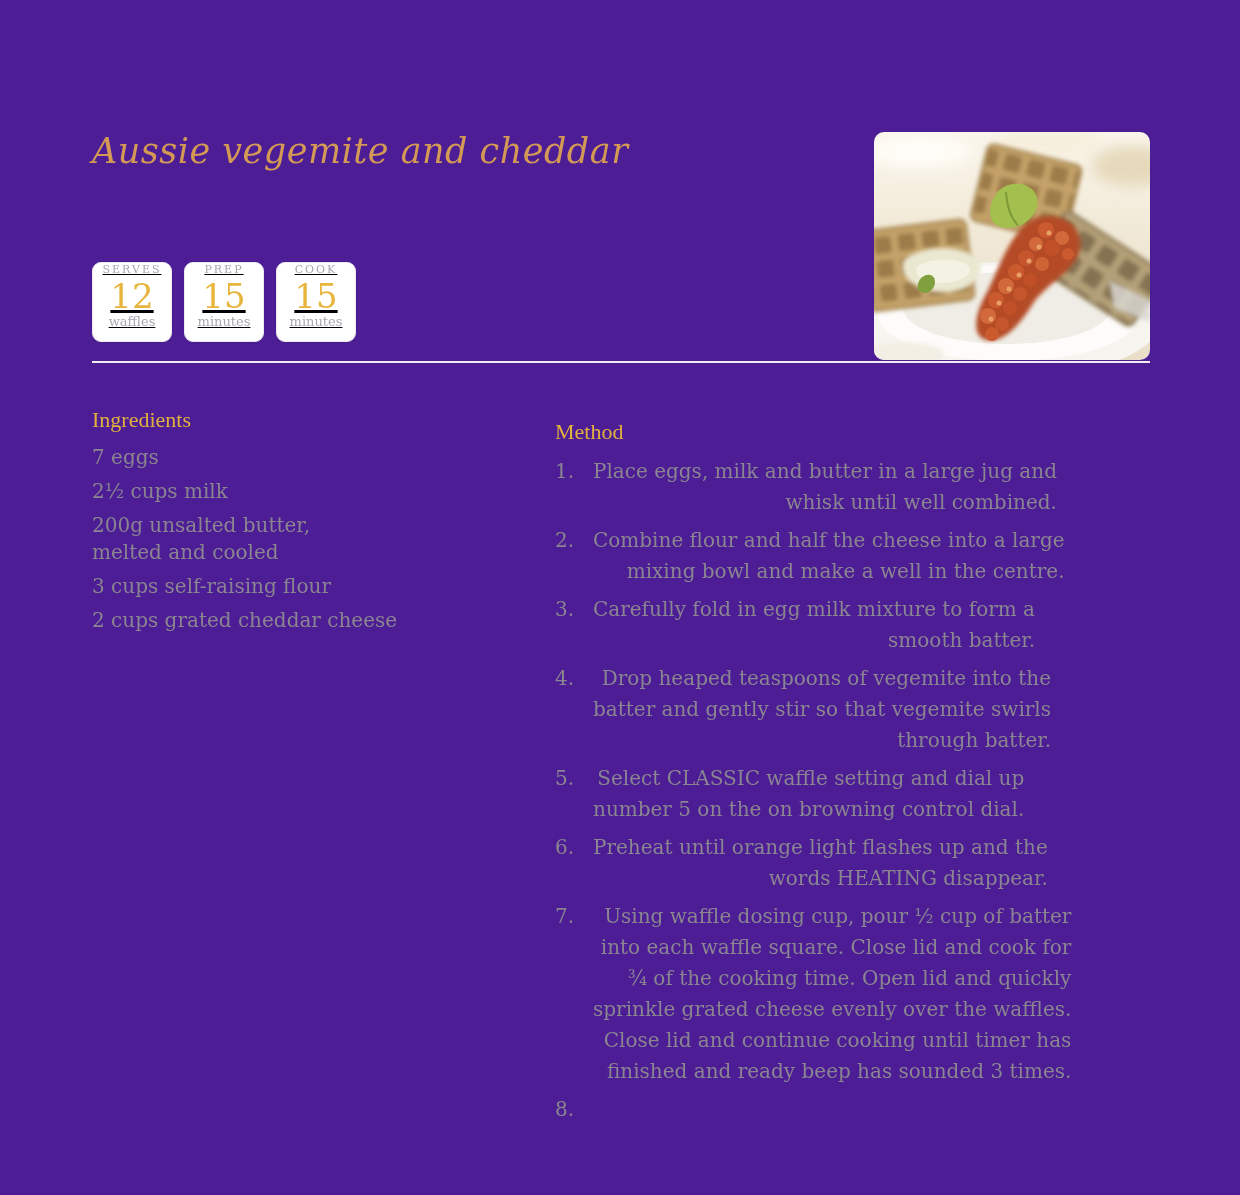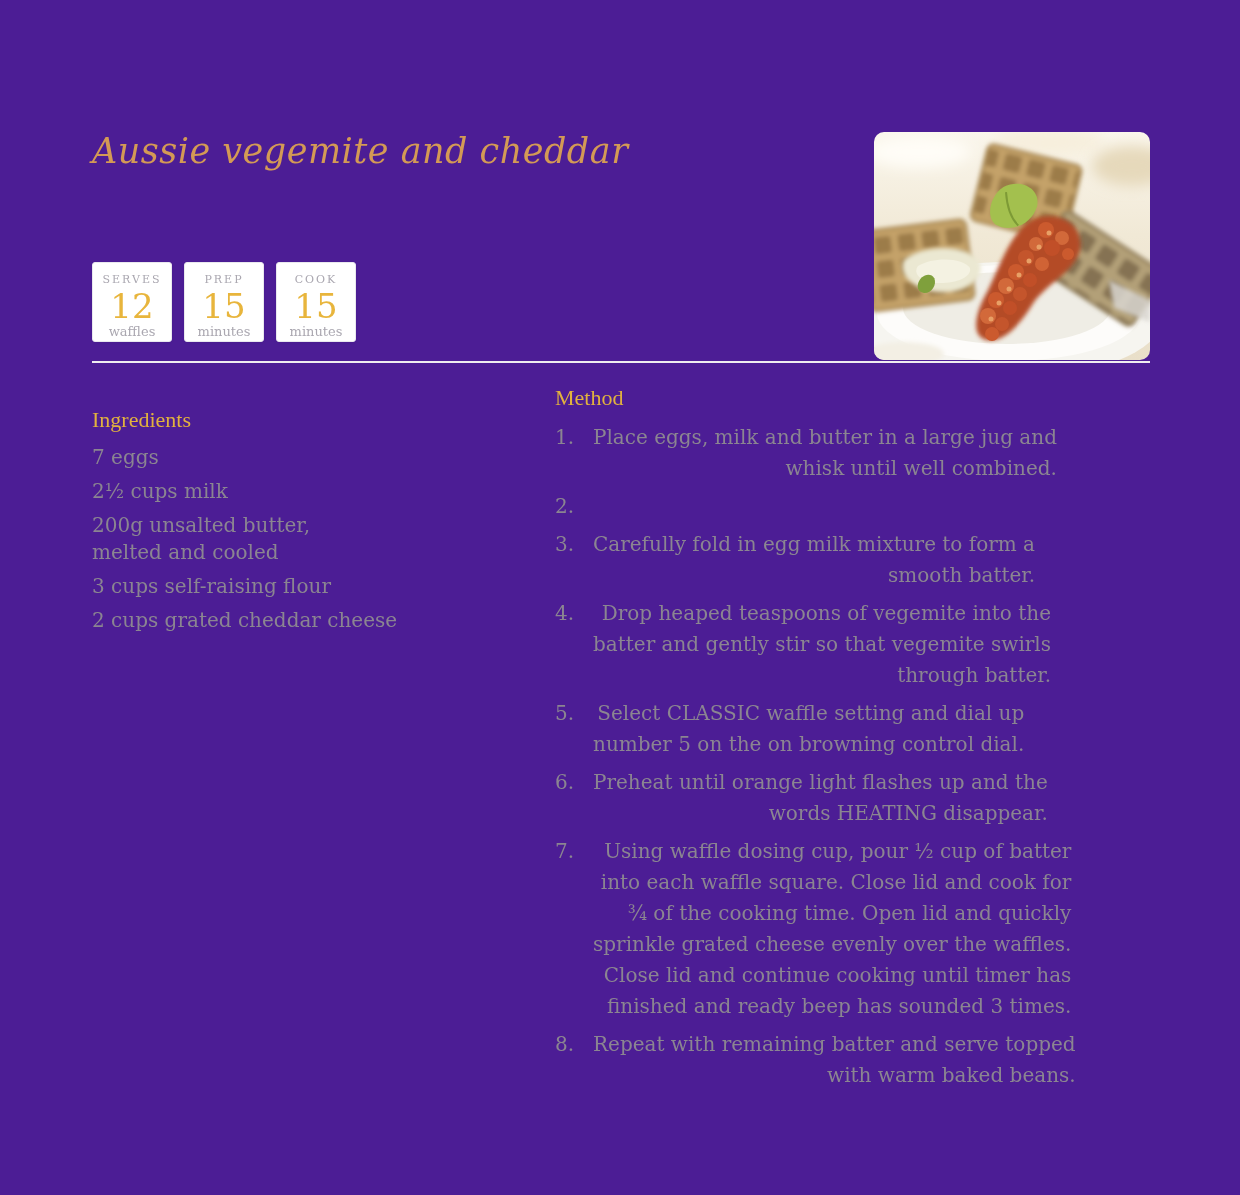--- a/index.html
+++ b/index.html
@@ -31,24 +31,25 @@
     left: 92px;
     top: 262px;
     display: flex;
     gap: 12px;
   }
   .stat-box {
     width: 80px;
     height: 80px;
     background: #ffffff;
     border: 1px solid #e9e8ee;
-    border-radius: 3px;
+    border-radius: 9px;
     box-shadow: 0 1px 3px rgba(40,40,60,0.05);
     text-align: center;
-    padding-top: 10px;
+    padding-top: 0;
+    text-decoration: underline;
   }
   .stat-label {
     font-size: 11px;
     letter-spacing: 2px;
     color: #aaa7b0;
   }
   .stat-value {
     font-size: 34px;
     line-height: 40px;
     color: #e8b53c;
@@ -104,21 +105,21 @@
   .serving-note {
     font-style: italic;
     font-size: 20px;
     color: #8b8591;
     margin-top: 42px;
   }
 
   .method {
     position: absolute;
     left: 555px;
-    top: 385px;
+    top: 419px;
     width: 545px;
   }
   .method ol { list-style: none; }
   .method li {
     display: flex;
     margin-bottom: 7px;
   }
   .step-num {
     width: 38px;
     flex: 0 0 38px;
@@ -263,20 +264,22 @@
   <section class="method">
     <h2 class="section-heading">Method</h2>
     <ol>
       <li>
           <span class="step-num">1.</span>
           <span class="step-text">Place eggs, milk and butter in a large jug and
 whisk until well combined.</span>
         </li>
         <li>
           <span class="step-num">2.</span>
+          <span class="step-text">Combine flour and half the cheese into a large
+mixing bowl and make a well in the centre.</span>
         </li>
         <li>
           <span class="step-num">3.</span>
           <span class="step-text">Carefully fold in egg milk mixture to form a
 smooth batter.</span>
         </li>
         <li>
           <span class="step-num">4.</span>
           <span class="step-text">Drop heaped teaspoons of vegemite into the
 batter and gently stir so that vegemite swirls
@@ -296,19 +299,17 @@
           <span class="step-num">7.</span>
           <span class="step-text">Using waffle dosing cup, pour ½ cup of batter
 into each waffle square. Close lid and cook for
 ¾ of the cooking time. Open lid and quickly
 sprinkle grated cheese evenly over the waffles.
 Close lid and continue cooking until timer has
 finished and ready beep has sounded 3 times.</span>
         </li>
         <li>
           <span class="step-num">8.</span>
-          <span class="step-text">Repeat with remaining batter and serve topped
-with warm baked beans.</span>
         </li>
     </ol>
   </section>
 
 </div>
 
 </body></html>

